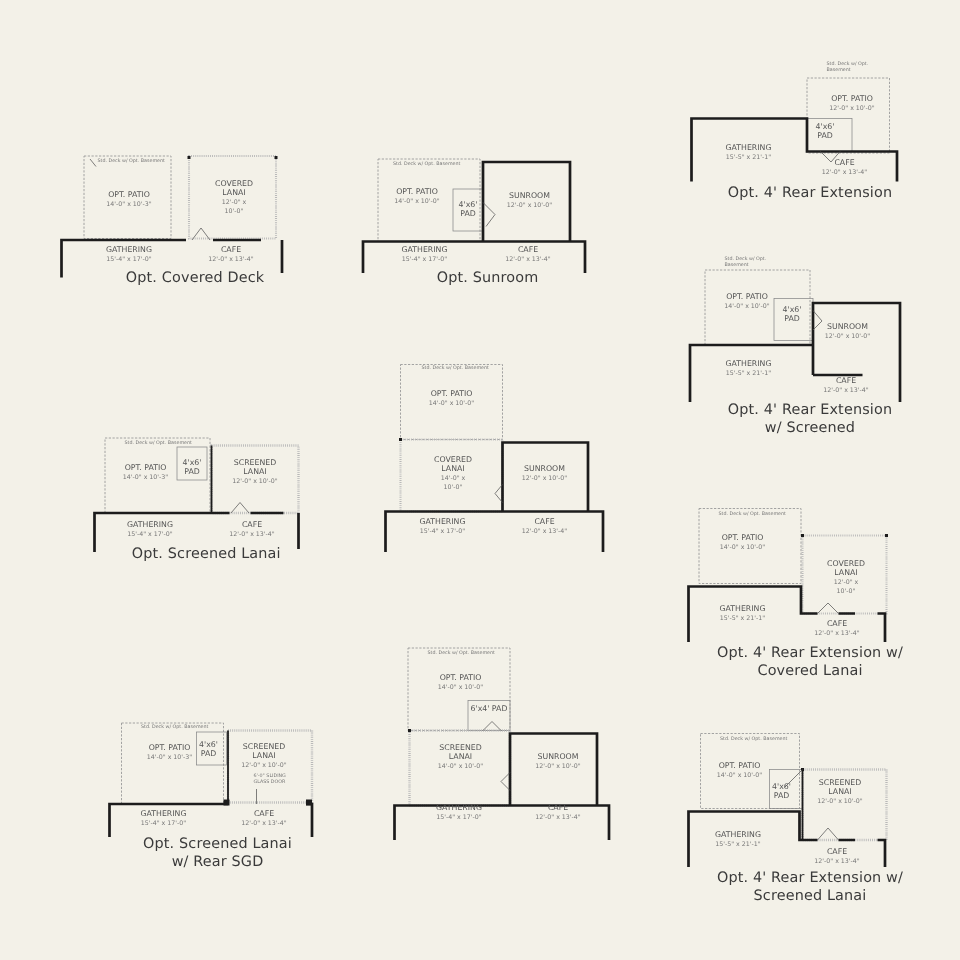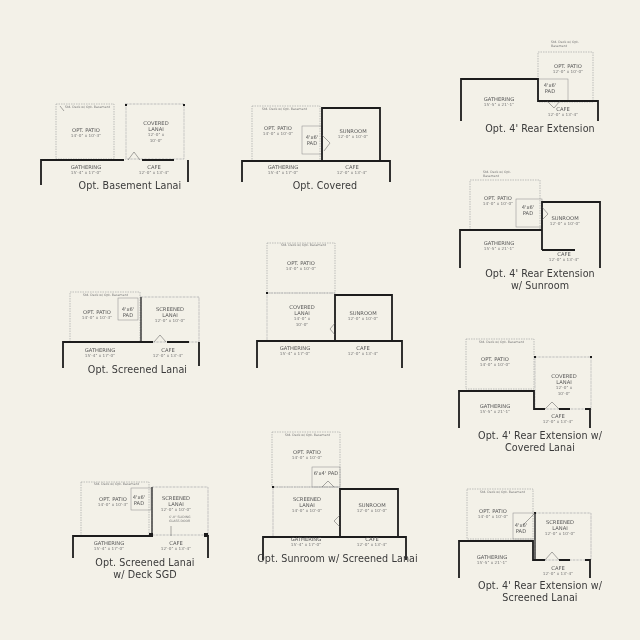--- a/index.html
+++ b/index.html
@@ -22,38 +22,38 @@
       <rect x="143" y="4" width="2" height="2" fill="#1c1c1c"></rect>
     <path d="M1 85 V60 H84 M102 60 H134 M148 60 V82" fill="none" stroke="#1c1c1c" stroke-width="1.8"></path>
     <path d="M88 60 L94 52 L100 60" fill="none" stroke="#555" stroke-width="0.5"></path>
     <path d="M20 6 L24 11" stroke="#555" stroke-width="0.5"></path>
   </svg>
   <div class="note" style="left:25px;top:6px;">Std. Deck w/ Opt. Basement</div>
   <div class="rm" style="left:46px;top:27px;"><span>OPT. PATIO</span><span class="dim">14'-0" x 10'-3"</span></div>
   <div class="rm" style="left:116px;top:20px;width:30px;white-space:normal;"><span>COVERED LANAI</span><span class="dim">12'-0" x 10'-0"</span></div>
   <div class="rm" style="left:46px;top:64px;"><span>GATHERING</span><span class="dim">15'-4" x 17'-0"</span></div>
   <div class="rm" style="left:114px;top:64px;"><span>CAFE</span><span class="dim">12'-0" x 13'-4"</span></div>
-  <div class="caption" style="top:80px;"><span>Opt. Basement Lanai</span></div>
+  <div class="caption" style="top:80px;"><span>Opt. Covered Deck</span></div>
 </div>
 
 <div class="plan" style="left:240px;top:100px;width:170px;height:95px;">
   <svg width="170" height="95">
     <rect x="12" y="6" width="68" height="55" fill="none" stroke="#9a9a9a" stroke-width="0.6" stroke-dasharray="1.5,1"></rect>
     <rect x="62" y="26" width="20" height="28" fill="none" stroke="#888" stroke-width="0.5"></rect>
     <path d="M82 61 V8 H140 V61" fill="none" stroke="#1c1c1c" stroke-width="1.8"></path>
     <path d="M2 82 V61 H150 V82" fill="none" stroke="#1c1c1c" stroke-width="1.8"></path>
     <path d="M82 35 L90 43 L84 51" fill="none" stroke="#555" stroke-width="0.5"></path>
   </svg>
   <div class="note" style="left:22px;top:8px;">Std. Deck w/ Opt. Basement</div>
   <div class="rm" style="left:38px;top:25px;"><span>OPT. PATIO</span><span class="dim">14'-0" x 10'-0"</span></div>
   <div class="rm" style="left:72px;top:34px;width:14px;white-space:normal;"><span>4'x6' PAD</span></div>
   <div class="rm" style="left:113px;top:28px;"><span>SUNROOM</span><span class="dim">12'-0" x 10'-0"</span></div>
   <div class="rm" style="left:43px;top:64px;"><span>GATHERING</span><span class="dim">15'-4" x 17'-0"</span></div>
   <div class="rm" style="left:112px;top:64px;"><span>CAFE</span><span class="dim">12'-0" x 13'-4"</span></div>
-  <div class="caption" style="top:80px;"><span>Opt. Covered</span></div>
+  <div class="caption" style="top:80px;"><span>Opt. Sunroom</span></div>
 </div>
 
 <div class="plan" style="left:455px;top:40px;width:170px;height:95px;">
   <svg width="170" height="95">
     <rect x="83" y="12" width="55" height="50" fill="none" stroke="#9a9a9a" stroke-width="0.6" stroke-dasharray="1.5,1"></rect>
     <rect x="83" y="39" width="30" height="22" fill="none" stroke="#888" stroke-width="0.5"></rect>
     <path d="M6 81 V39 H83 V61 H143 V81" fill="none" stroke="#1c1c1c" stroke-width="1.8"></path>
     <path d="M92 61 L99 68 L105 61" fill="none" stroke="#555" stroke-width="0.5"></path>
   </svg>
   <div class="note" style="left:96px;top:1px;width:36px;white-space:normal;">Std. Deck w/ Opt. Basement</div>
@@ -72,21 +72,21 @@
     <path d="M87 70 V22 H145 V88" fill="none" stroke="#1c1c1c" stroke-width="1.8"></path>
     <path d="M87 70 H120" fill="none" stroke="#1c1c1c" stroke-width="1.8"></path>
     <path d="M87 27 L93 34 L87 40" fill="none" stroke="#555" stroke-width="0.5"></path>
   </svg>
   <div class="note" style="left:28px;top:-9px;width:36px;white-space:normal;">Std. Deck w/ Opt. Basement</div>
   <div class="rm" style="left:43px;top:15px;"><span>OPT. PATIO</span><span class="dim">14'-0" x 10'-0"</span></div>
   <div class="rm" style="left:73px;top:24px;width:14px;white-space:normal;"><span>4'x6' PAD</span></div>
   <div class="rm" style="left:110px;top:35px;"><span>SUNROOM</span><span class="dim">12'-0" x 10'-0"</span></div>
   <div class="rm" style="left:44px;top:60px;"><span>GATHERING</span><span class="dim">15'-5" x 21'-1"</span></div>
   <div class="rm" style="left:109px;top:71px;"><span>CAFE</span><span class="dim">12'-0" x 13'-4"</span></div>
-  <div class="caption" style="top:88px;"><span>Opt. 4' Rear Extension</span><br><span>w/ Sunroom</span></div>
+  <div class="caption" style="top:88px;"><span>Opt. 4' Rear Extension</span><br><span>w/ Screened</span></div>
 </div>
 
 <div class="plan" style="left:55px;top:290px;width:165px;height:90px;">
   <svg width="165" height="90">
     <rect x="15" y="2" width="70" height="50" fill="none" stroke="#9a9a9a" stroke-width="0.6" stroke-dasharray="1.5,1"></rect>
     <rect x="63" y="8" width="20" height="22" fill="none" stroke="#888" stroke-width="0.5"></rect>
     <rect x="86" y="7" width="58" height="45" fill="none" stroke="#b8b8b8" stroke-width="1.6" stroke-dasharray="0.6,0.8"></rect>
     <path d="M86 52 V7" stroke="#1c1c1c" stroke-width="1.2"></path>
     <path d="M8 78 V52 H98 M112 52 H134 M144 52 V76" fill="none" stroke="#1c1c1c" stroke-width="1.8"></path>
     <path d="M99 52 L105 45 L111 52" fill="none" stroke="#555" stroke-width="0.5"></path>
@@ -145,42 +145,41 @@
     <path d="M8 78 V56 H87 M139 56 H143 V78" fill="none" stroke="#1c1c1c" stroke-width="1.8"></path>
     <path d="M106 46 V56" stroke="#555" stroke-width="0.5"></path>
   </svg>
   <div class="note" style="left:29px;top:3px;">Std. Deck w/ Opt. Basement</div>
   <div class="rm" style="left:48px;top:16px;"><span>OPT. PATIO</span><span class="dim">14'-0" x 10'-3"</span></div>
   <div class="rm" style="left:74px;top:14px;width:14px;white-space:normal;"><span>4'x6' PAD</span></div>
   <div class="rm" style="left:111px;top:15px;width:32px;white-space:normal;"><span>SCREENED LANAI</span><span class="dim">12'-0" x 10'-0"</span></div>
   <div class="note" style="left:104px;top:36px;width:22px;white-space:normal;"><span>6'-0" SLIDING GLASS DOOR</span></div>
   <div class="rm" style="left:44px;top:60px;"><span>GATHERING</span><span class="dim">15'-4" x 17'-0"</span></div>
   <div class="rm" style="left:111px;top:60px;"><span>CAFE</span><span class="dim">12'-0" x 13'-4"</span></div>
-  <div class="caption" style="top:77px;"><span>Opt. Screened Lanai</span><br><span>w/ Deck SGD</span></div>
+  <div class="caption" style="top:77px;"><span>Opt. Screened Lanai</span><br><span>w/ Rear SGD</span></div>
 </div>
 
 <div class="plan" style="left:255px;top:430px;width:165px;height:140px;">
   <svg width="165" height="140">
     <rect x="17" y="2" width="68" height="55" fill="none" stroke="#9a9a9a" stroke-width="0.6" stroke-dasharray="1.5,1"></rect>
     <rect x="57" y="37" width="28" height="20" fill="none" stroke="#888" stroke-width="0.5"></rect>
     <rect x="18" y="57" width="67" height="50" fill="none" stroke="#b8b8b8" stroke-width="1.6" stroke-dasharray="0.6,0.8"></rect>
     <rect x="17" y="56" width="2" height="2" fill="#1c1c1c"></rect>
     <path d="M85 107 V59 H143 V107" fill="none" stroke="#1c1c1c" stroke-width="1.8"></path>
     <path d="M8 130 V107 H151 V130" fill="none" stroke="#1c1c1c" stroke-width="1.8"></path>
     <path d="M85 85 L79 91 L85 97" fill="none" stroke="#555" stroke-width="0.5"></path>
     <path d="M67 57 L73 51 L79 57" fill="none" stroke="#555" stroke-width="0.5"></path>
   </svg>
   <div class="note" style="left:30px;top:4px;">Std. Deck w/ Opt. Basement</div>
   <div class="rm" style="left:52px;top:19px;"><span>OPT. PATIO</span><span class="dim">14'-0" x 10'-0"</span></div>
   <div class="rm" style="left:71px;top:40px;"><span>6'x4' PAD</span></div>
   <div class="rm" style="left:52px;top:66px;width:32px;white-space:normal;"><span>SCREENED LANAI</span><span class="dim">14'-0" x 10'-0"</span></div>
   <div class="rm" style="left:117px;top:72px;"><span>SUNROOM</span><span class="dim">12'-0" x 10'-0"</span></div>
   <div class="rm" style="left:51px;top:106px;"><span>GATHERING</span><span class="dim">15'-4" x 17'-0"</span></div>
   <div class="rm" style="left:117px;top:106px;"><span>CAFE</span><span class="dim">12'-0" x 13'-4"</span></div>
-  <div class="caption" style="top:123px;"><span>Opt. Sunroom w/ Screened Lanai</span></div>
 </div>
 
 <div class="plan" style="left:455px;top:485px;width:170px;height:120px;">
   <svg width="170" height="120">
     <rect x="12" y="4" width="66" height="50" fill="none" stroke="#9a9a9a" stroke-width="0.6" stroke-dasharray="1.5,1"></rect>
     <rect x="58" y="28" width="22" height="26" fill="none" stroke="#888" stroke-width="0.5"></rect>
     <rect x="80" y="28" width="56" height="47" fill="none" stroke="#b8b8b8" stroke-width="1.6" stroke-dasharray="0.6,0.8"></rect>
     <rect x="79" y="27" width="2" height="2" fill="#1c1c1c"></rect>
     <path d="M80 75 V28" stroke="#1c1c1c" stroke-width="1.2"></path>
     <path d="M4 93 V56 H78 V75 H90 M104 75 H115 M130 75 H135 V93" fill="none" stroke="#1c1c1c" stroke-width="1.8"></path>

